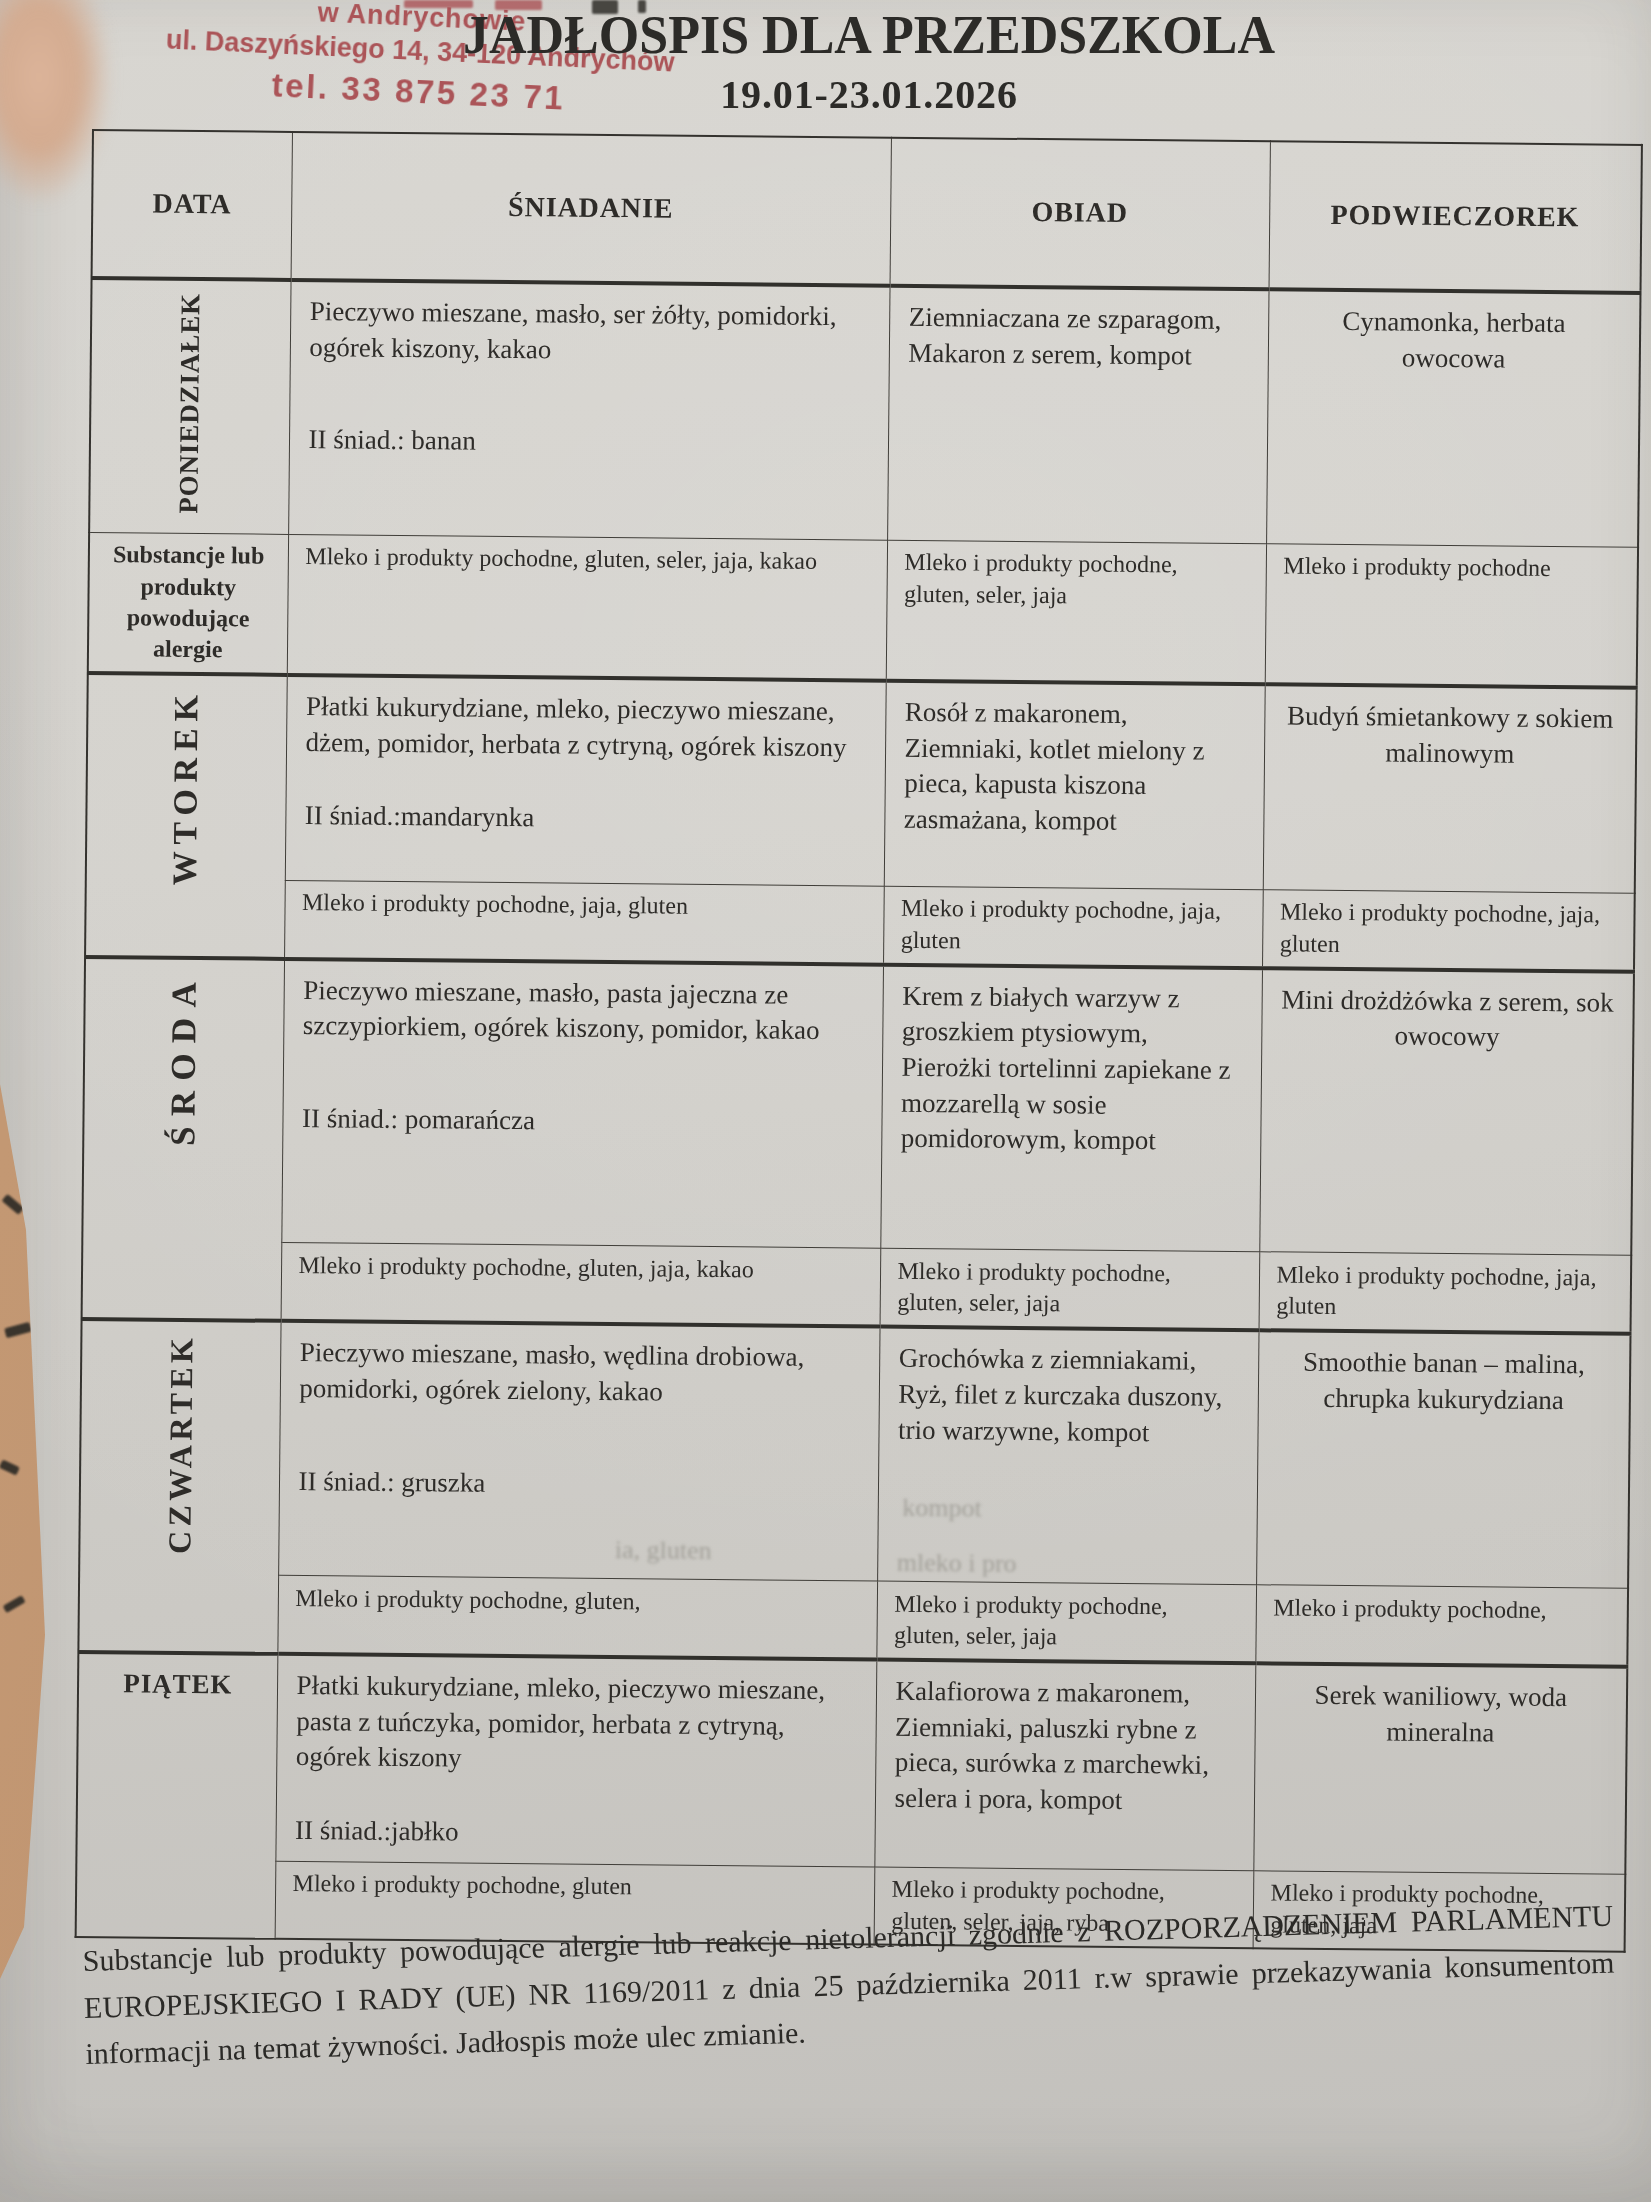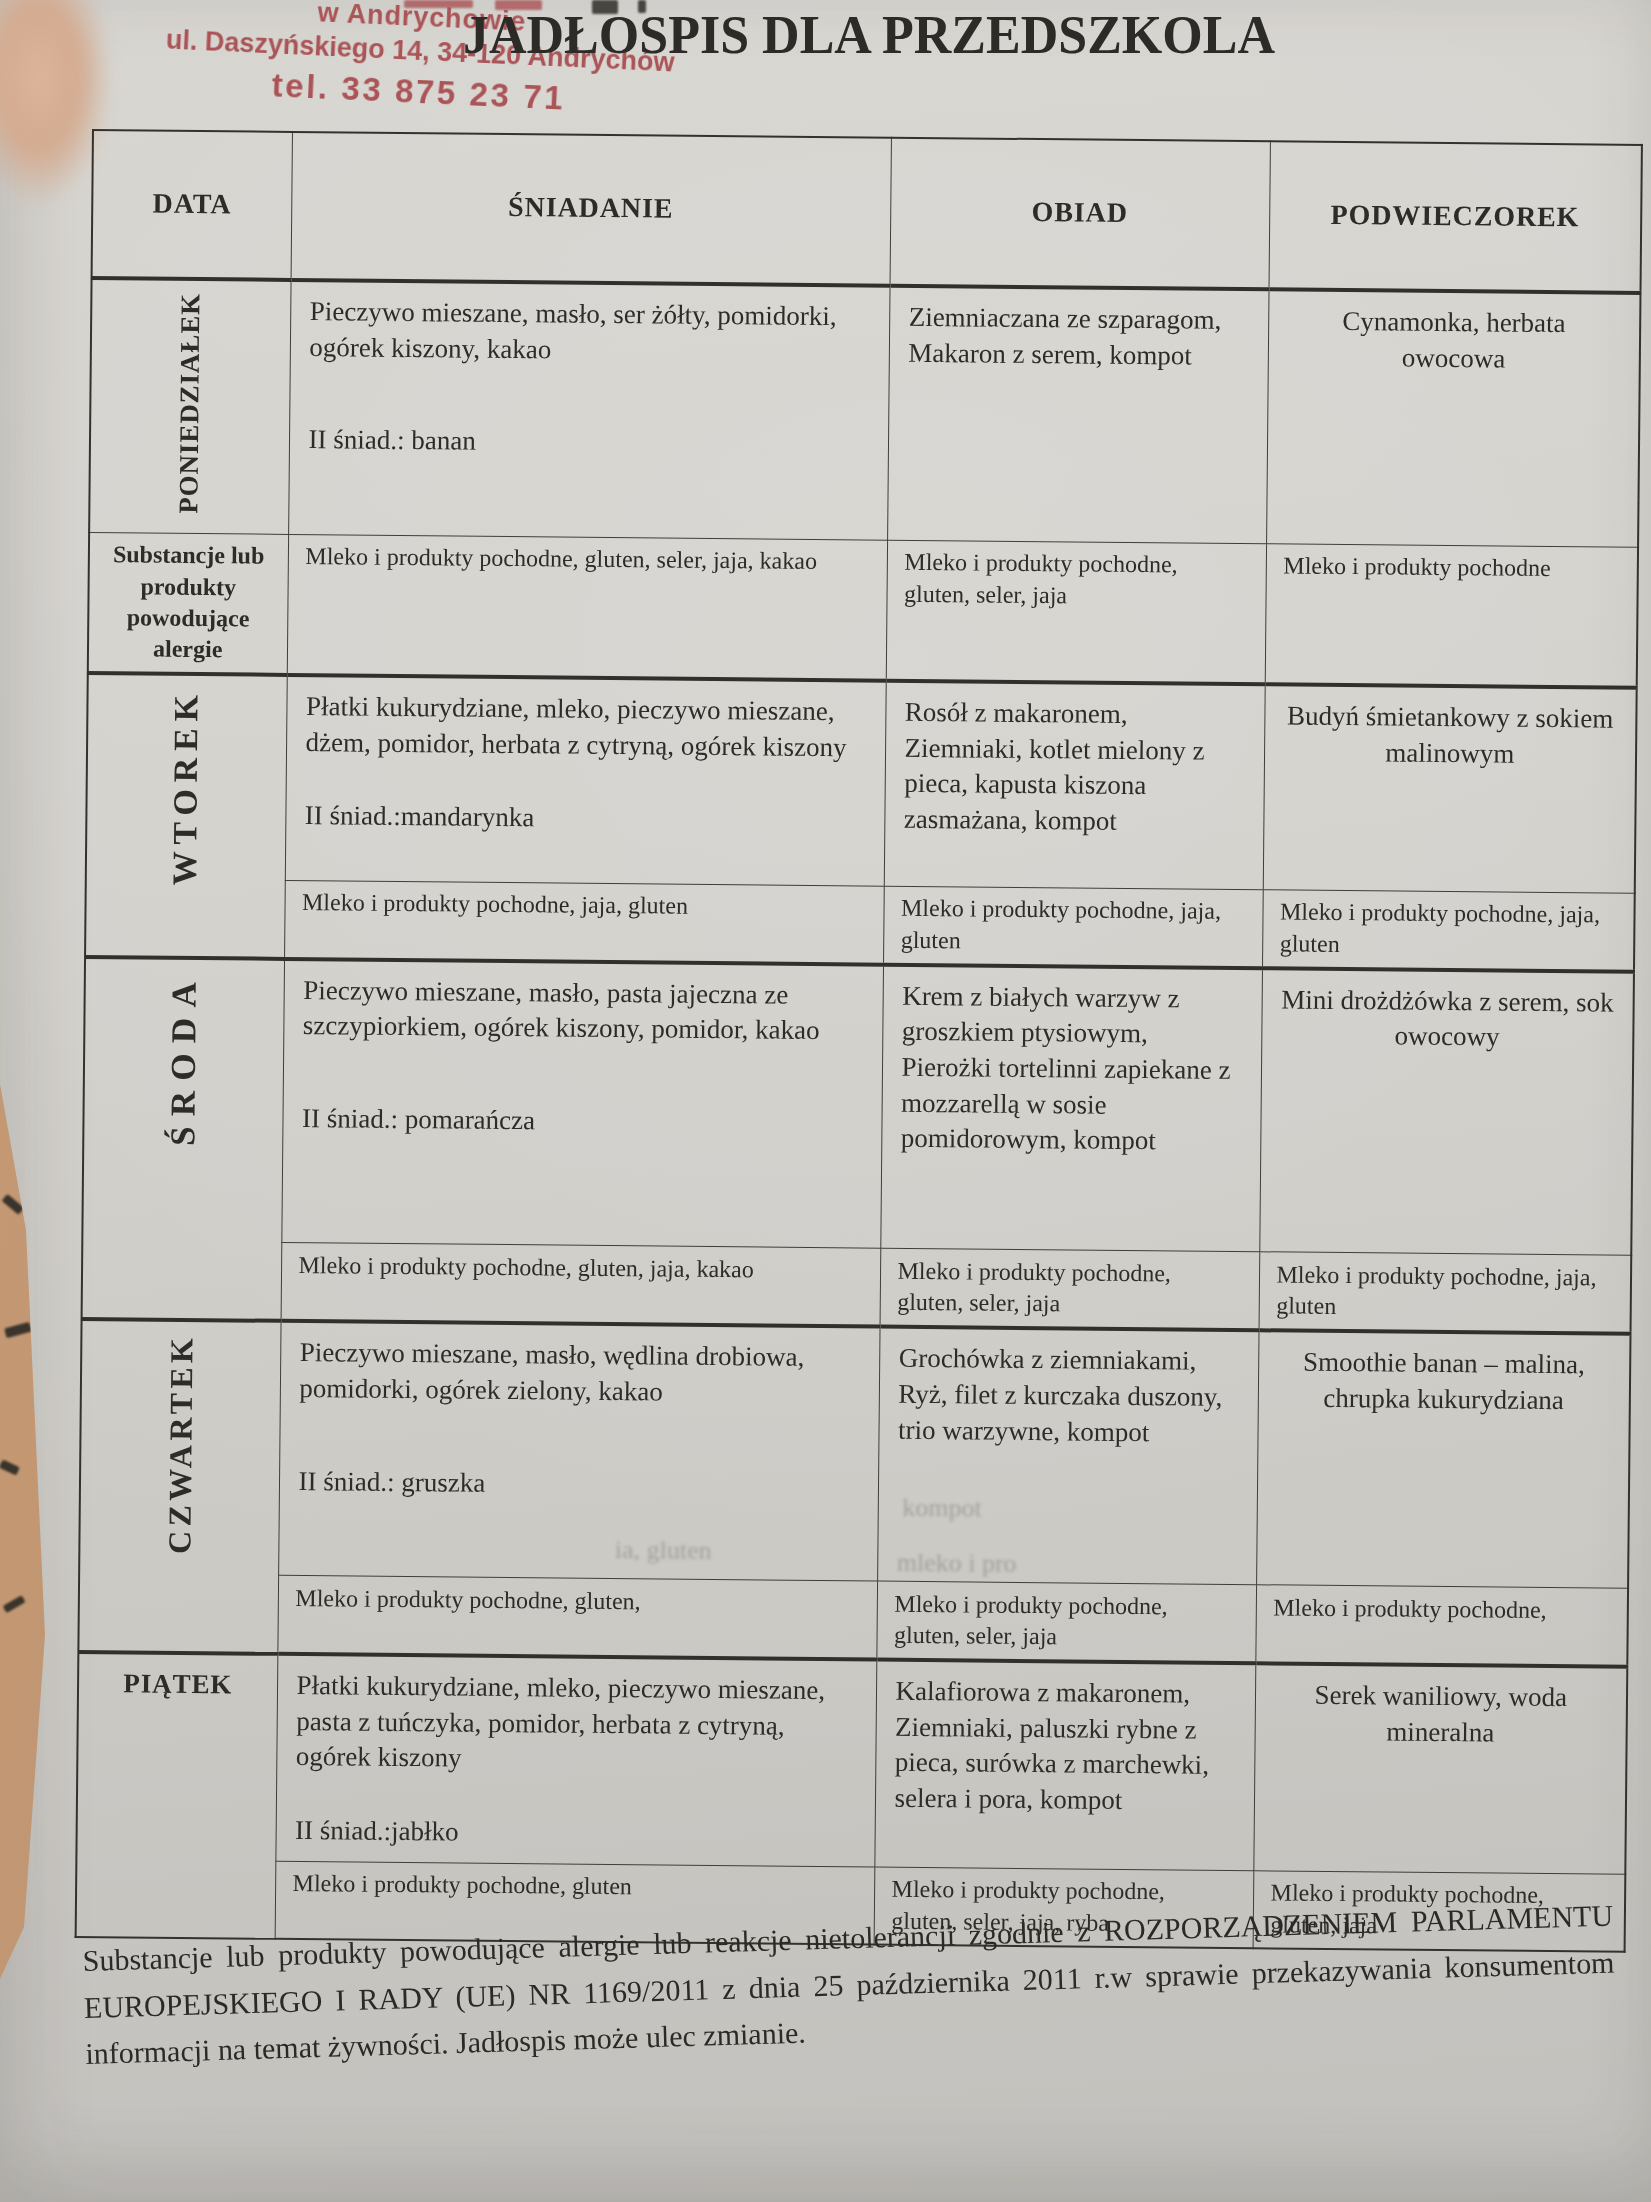--- a/index.html
+++ b/index.html
@@ -159,20 +159,21 @@
     <div class="stamp-clip dark" style="left:638px; top:0; width:7.7px; height:13px;"></div>
 
     <div class="stamp">
       <div class="s1">w Andrychowie</div>
       <div class="s2">ul. Daszyńskiego 14, 34-120 Andrychów</div>
       <div class="s3">tel. 33 875 23 71</div>
     </div>
 
     <div class="titleblock">
       <div class="main-title">JADŁOSPIS DLA PRZEDSZKOLA</div>
+      <div class="date-range">19.01-23.01.2026</div>
     </div>
 
     <div class="table-wrap">
       <table class="menu">
         <colgroup>
           <col style="width:199px">
             <col style="width:599px">
             <col style="width:379px">
             <col style="width:372px">
         </colgroup>

